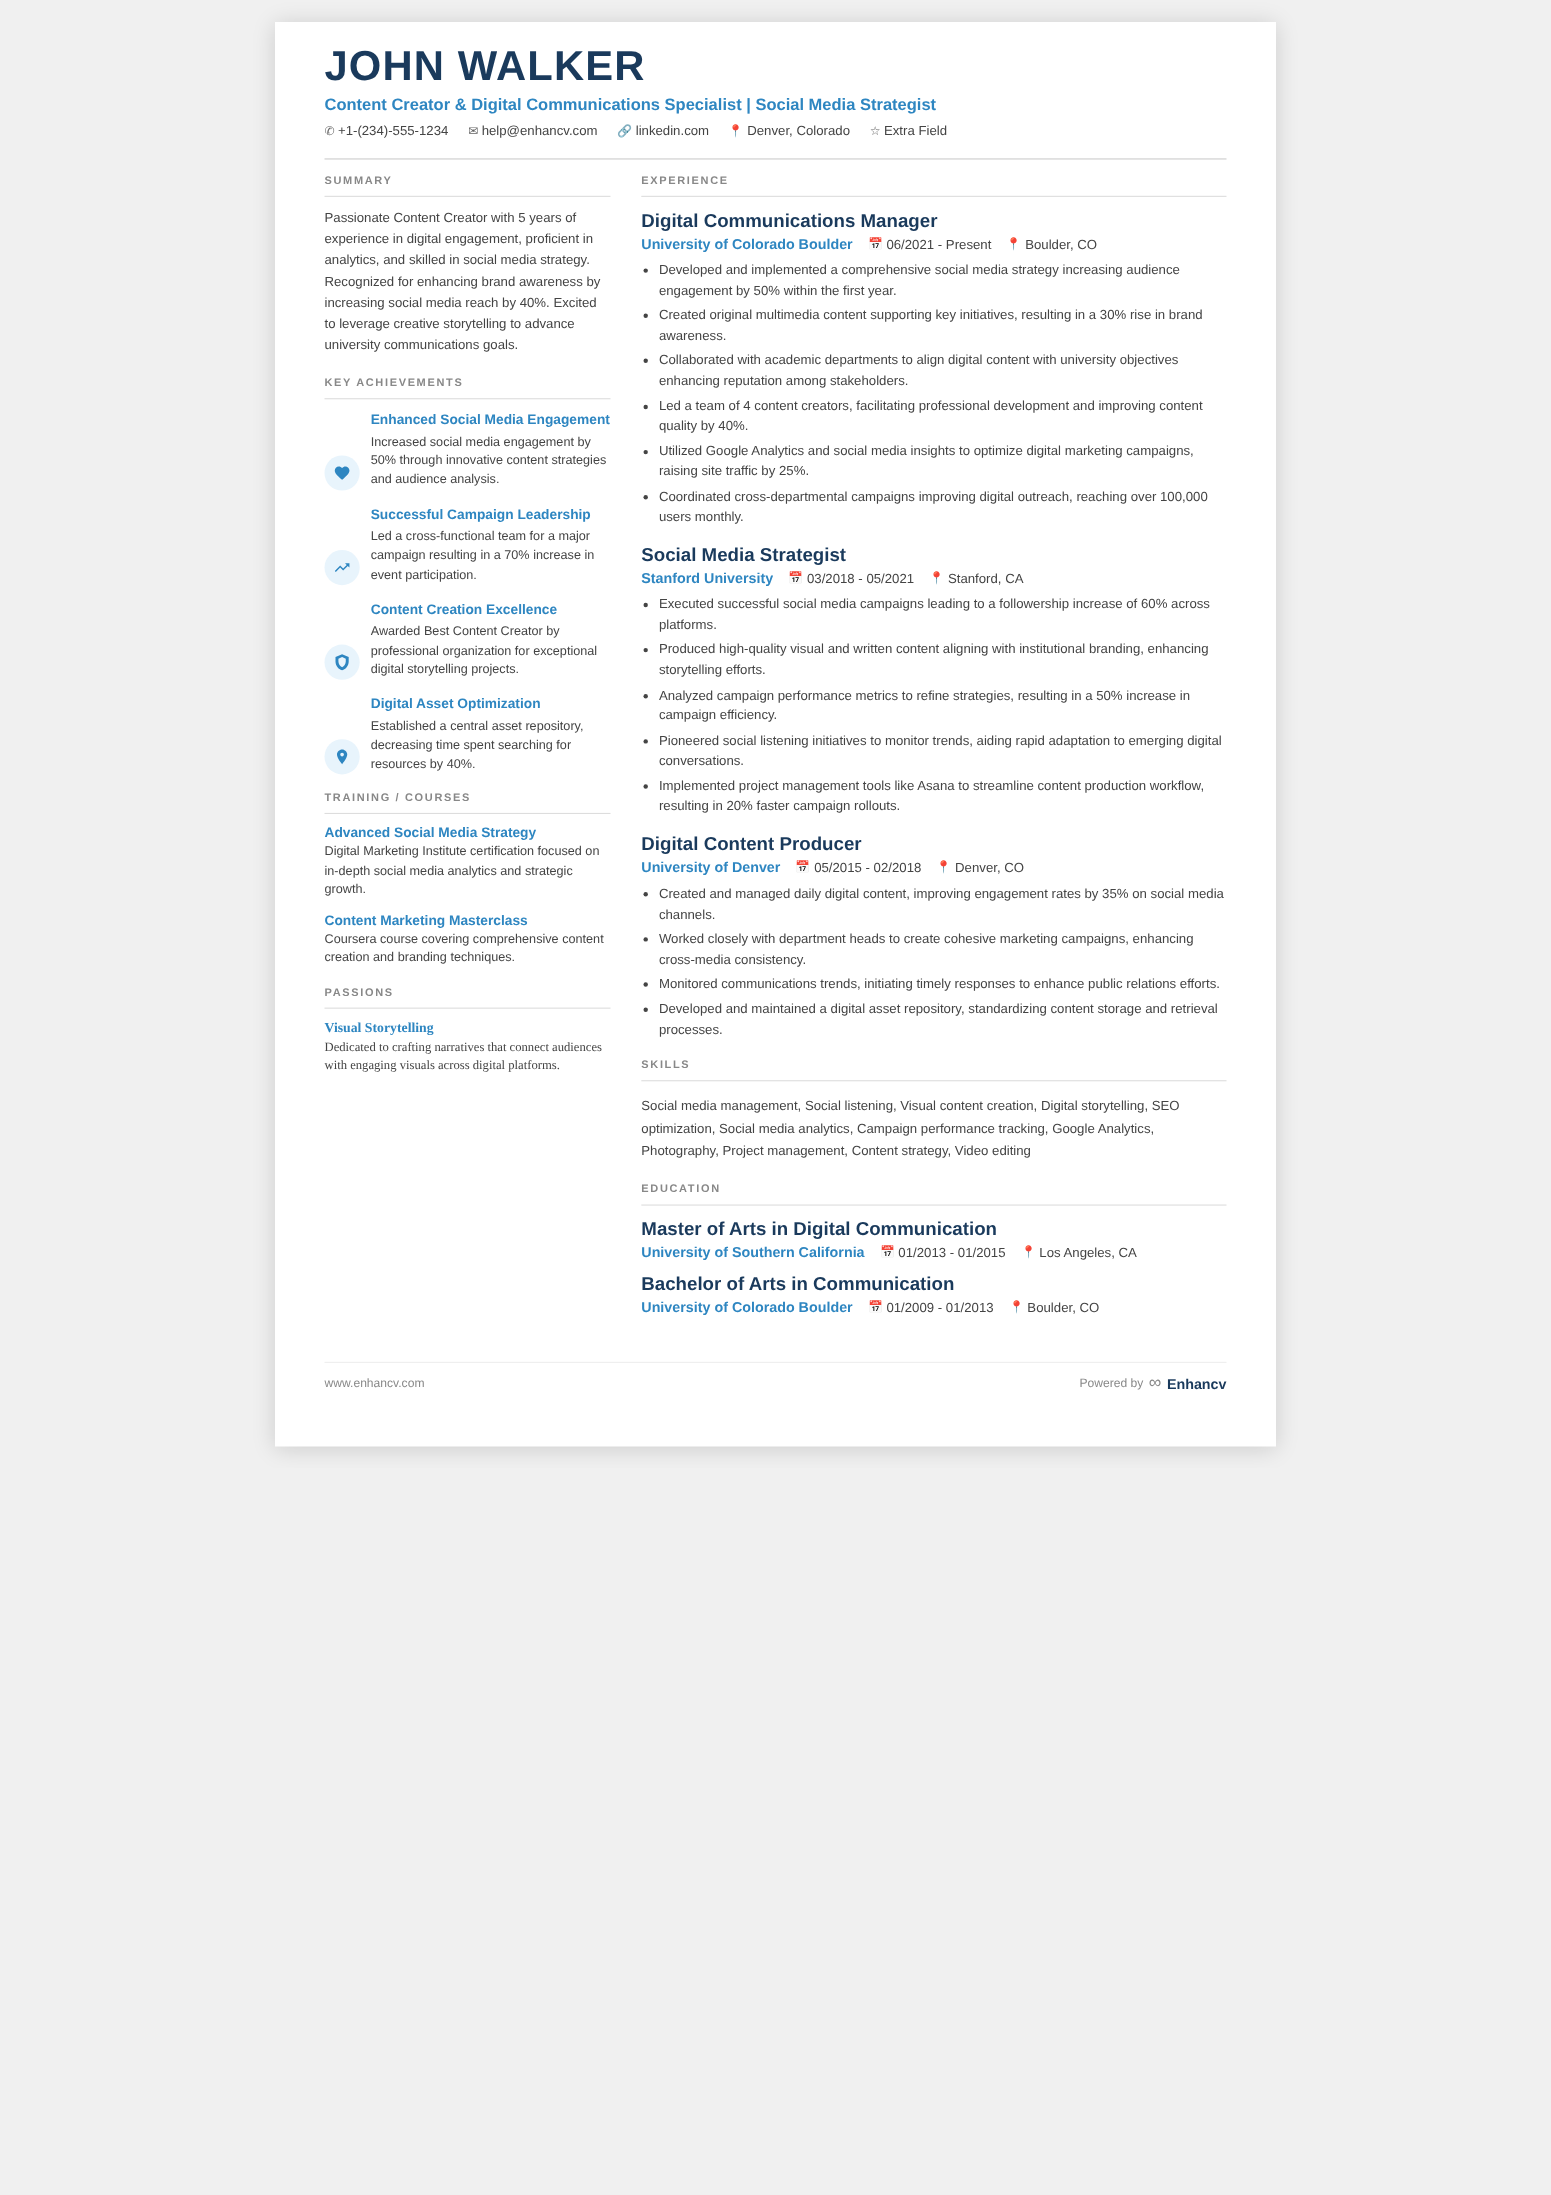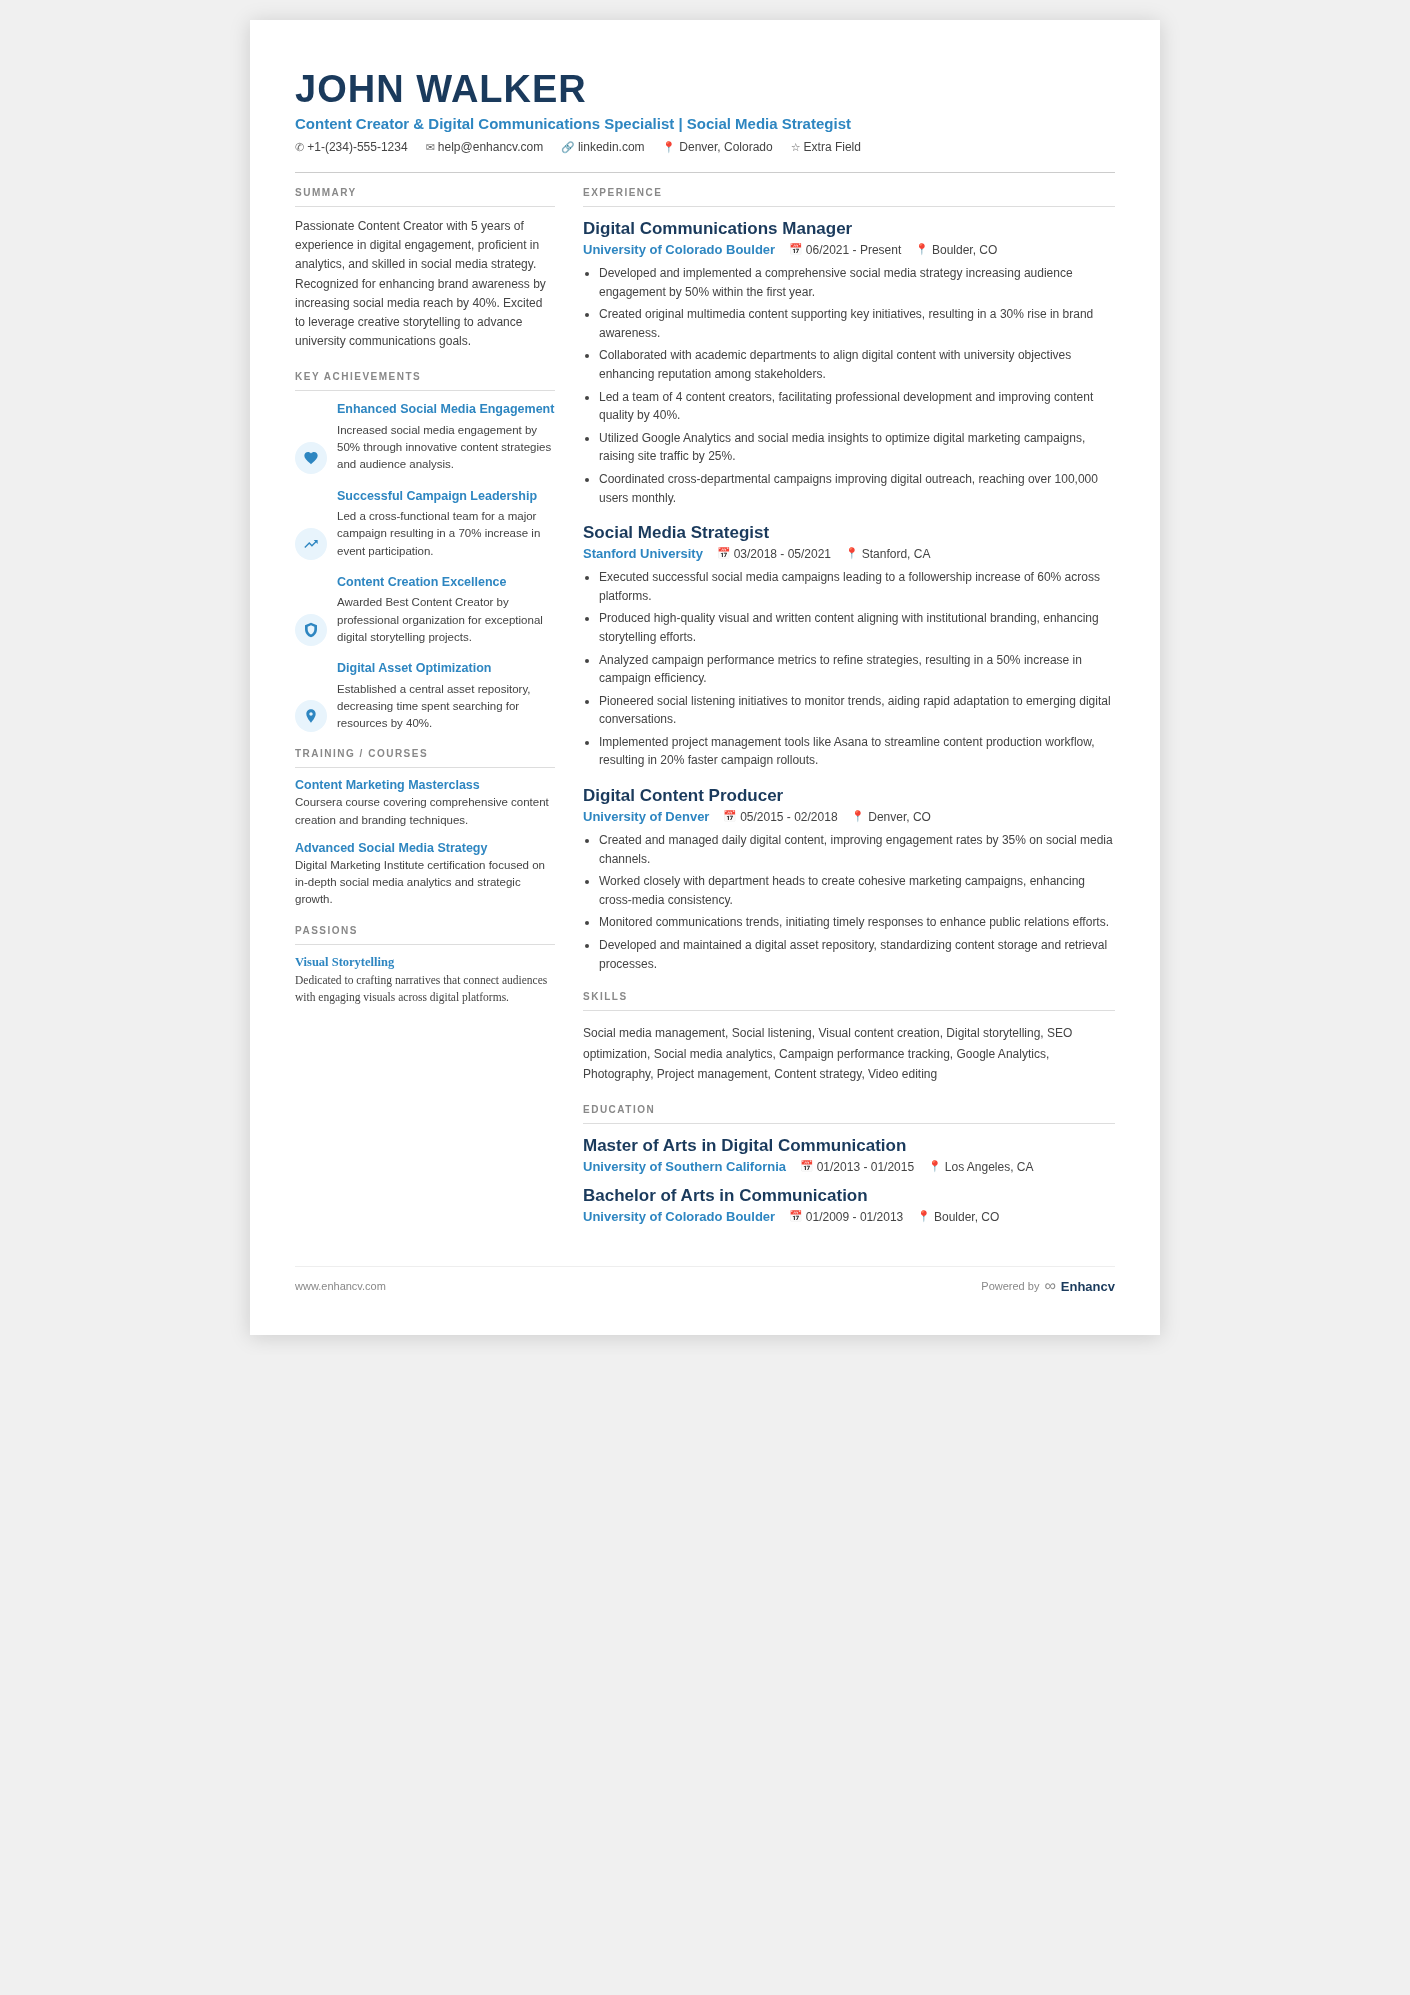--- a/index.html
+++ b/index.html
@@ -8,21 +8,21 @@
       background: #f0f0f0;
       display: flex;
       justify-content: center;
       padding: 20px;
     }
     .resume-wrapper {
       background: #fff;
       width: 910px;
       min-height: 1295px;
       box-shadow: 0 2px 20px rgba(0,0,0,0.15);
-      padding: 48px 45px 40px 45px;
+      padding: 20px 45px 40px 45px;
       position: relative;
     }
     
     .header-name {
       font-size: 38px;
       font-weight: 900;
       color: #1a3a5c;
       letter-spacing: 1px;
       margin-bottom: 4px;
     }
@@ -368,26 +368,26 @@
         <div class="achievement-content">
           <div class="achievement-title">Digital Asset Optimization</div>
           <div class="achievement-desc">Established a central asset repository, decreasing time spent searching for resources by 40%.</div>
         </div>
       </div>
 
       <div class="section-label" style="margin-top:16px;">TRAINING / COURSES</div>
       <hr class="section-divider">
 
       <div class="training-item">
+        <div class="training-title">Advanced Social Media Strategy</div>
+        <div class="training-desc">Digital Marketing Institute certification focused on in-depth social media analytics and strategic growth.</div>
+      </div>
+      <div class="training-item">
         <div class="training-title">Content Marketing Masterclass</div>
         <div class="training-desc">Coursera course covering comprehensive content creation and branding techniques.</div>
-      </div>
-      <div class="training-item">
-        <div class="training-title">Advanced Social Media Strategy</div>
-        <div class="training-desc">Digital Marketing Institute certification focused on in-depth social media analytics and strategic growth.</div>
       </div>
 
       <div class="section-label" style="margin-top:16px;">PASSIONS</div>
       <hr class="section-divider">
 
       <div class="passion-item">
         <div class="passion-title">Visual Storytelling</div>
         <div class="passion-desc">Dedicated to crafting narratives that connect audiences with engaging visuals across digital platforms.</div>
       </div>
 

